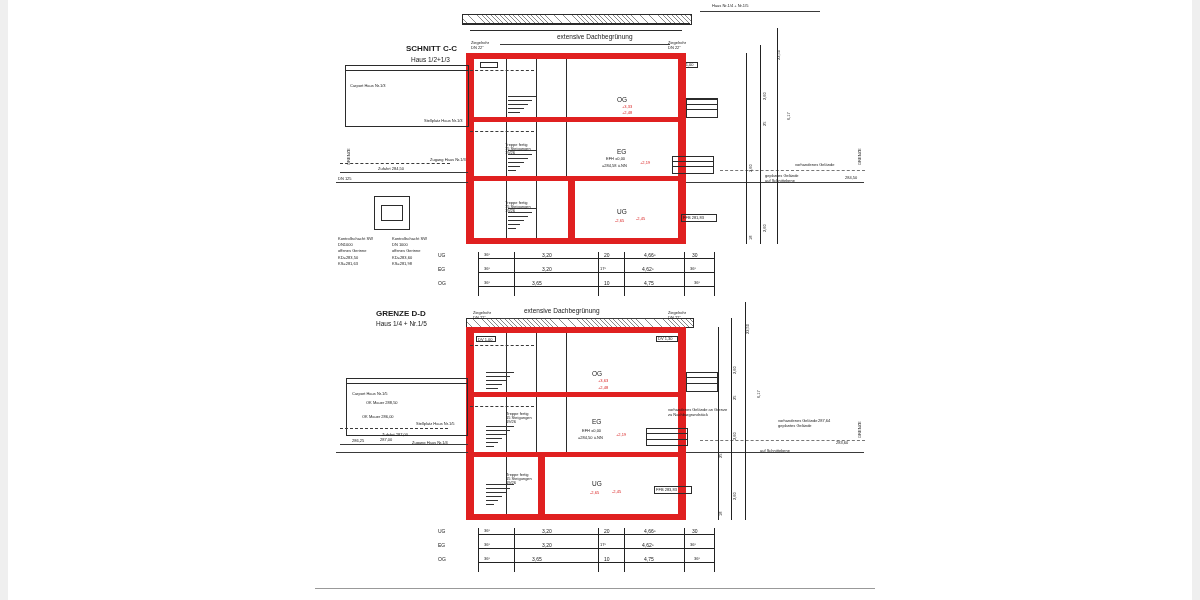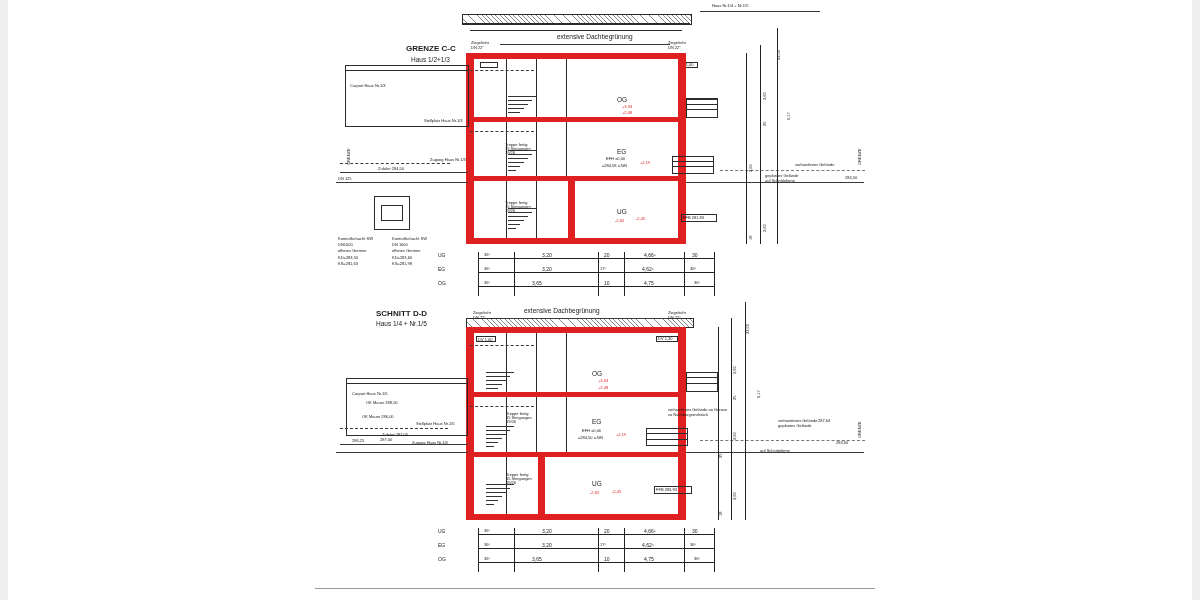--- a/index.html
+++ b/index.html
@@ -44,21 +44,21 @@
     <div class="txt sm" style="left:712px;top:3px;">Haus Nr.1/4 + Nr.1/5</div>
     <div class="thin" style="left:700px;top:11px;width:120px;"></div>
 
     <div class="hatch" style="left:462px;top:14px;width:228px;height:9px;border:.7px solid #2b2b2b;"></div>
     <div class="ln" style="left:462px;top:23px;width:228px;height:1px;"></div>
     <div class="ln" style="left:470px;top:30px;width:212px;height:1px;"></div>
 
     <div class="txt md" style="left:557px;top:33px;">extensive Dachbegrünung</div>
     <div class="thin" style="left:500px;top:44px;width:170px;"></div>
 
-    <div class="txt lg" style="left:406px;top:44px;">GRENZE C-C</div>
+    <div class="txt lg" style="left:406px;top:44px;">SCHNITT C-C</div>
     <div class="txt md" style="left:411px;top:56px;">Haus 1/2+1/3</div>
 
     <div class="txt sm" style="left:471px;top:40px;">Ziegelrohr</div>
     <div class="txt sm" style="left:471px;top:45px;">DN 22"</div>
     <div class="txt sm" style="left:668px;top:40px;">Ziegelrohr</div>
     <div class="txt sm" style="left:668px;top:45px;">DN 22"</div>
     <div class="box" style="left:678px;top:62px;width:20px;height:6px;"></div>
     <div class="txt sm" style="left:679px;top:62px;">DV 1,00</div>
     <div class="box" style="left:480px;top:62px;width:18px;height:6px;"></div>
 
@@ -215,21 +215,21 @@
     </div>
   </div>
 
   <div>
 
     <div class="hatch" style="left:466px;top:318px;width:226px;height:8px;border:.7px solid #2b2b2b;"></div>
     <div class="ln" style="left:474px;top:330px;width:208px;height:1px;"></div>
     <div class="txt md" style="left:524px;top:307px;">extensive Dachbegrünung</div>
     <div class="thin" style="left:500px;top:318px;width:180px;"></div>
 
-    <div class="txt lg" style="left:376px;top:309px;">SCHNITT D-D</div>
+    <div class="txt lg" style="left:376px;top:309px;">GRENZE D-D</div>
     <div class="txt md" style="left:376px;top:320px;">Haus 1/4 + Nr.1/5</div>
 
     <div class="txt sm" style="left:473px;top:310px;">Ziegelrohr</div>
     <div class="txt sm" style="left:473px;top:315px;">DN 22"</div>
     <div class="txt sm" style="left:478px;top:337px;">DV 1,00</div>
     <div class="box" style="left:476px;top:336px;width:20px;height:6px;"></div>
     <div class="txt sm" style="left:668px;top:310px;">Ziegelrohr</div>
     <div class="txt sm" style="left:668px;top:315px;">DN 22"</div>
     <div class="box" style="left:656px;top:336px;width:22px;height:6px;"></div>
     <div class="txt sm" style="left:658px;top:336px;">DV 1,30</div>

